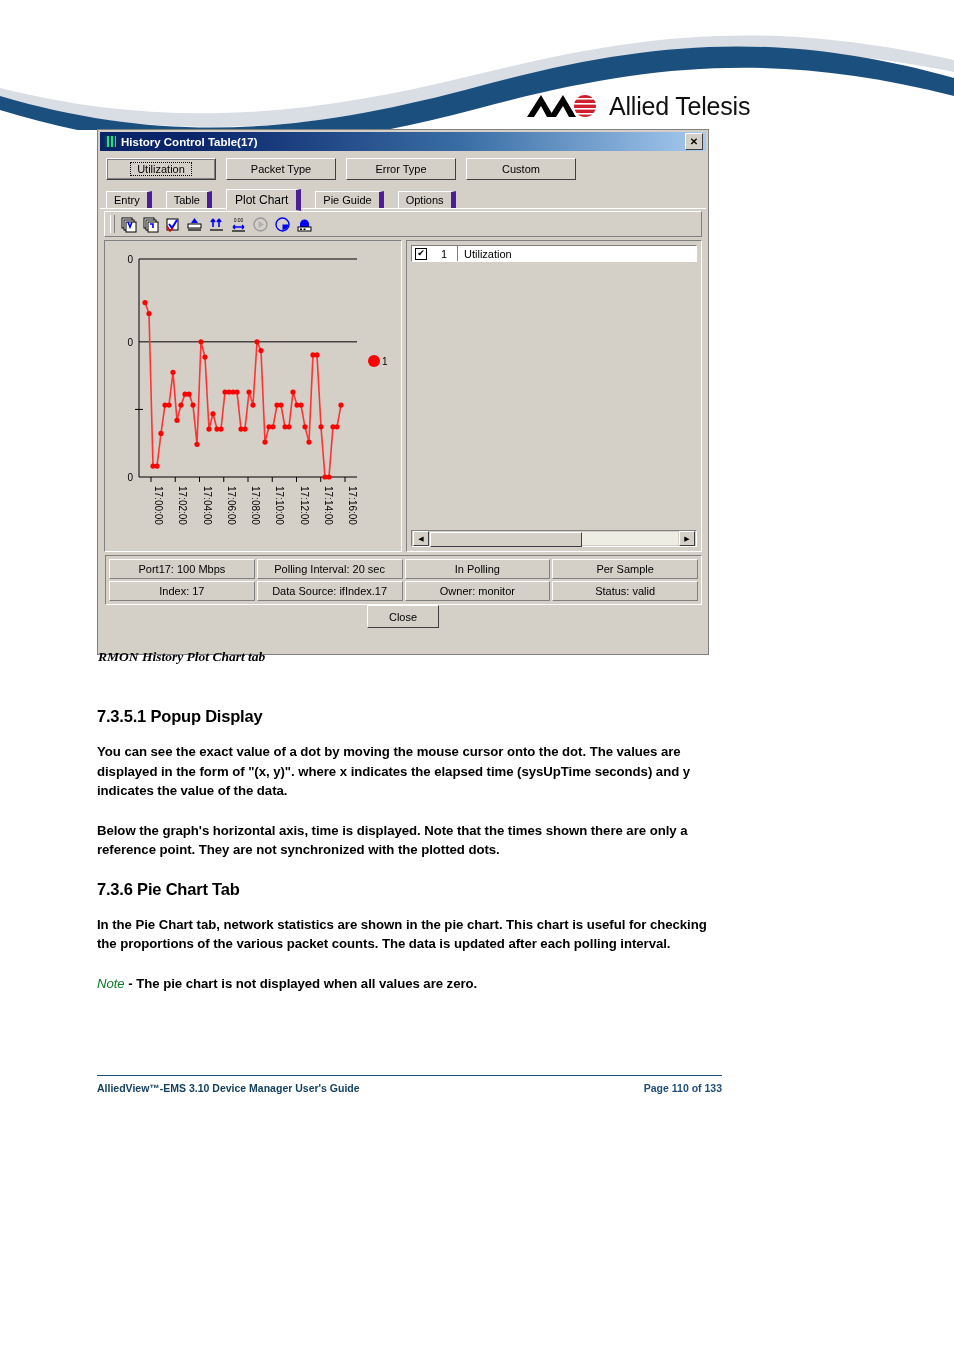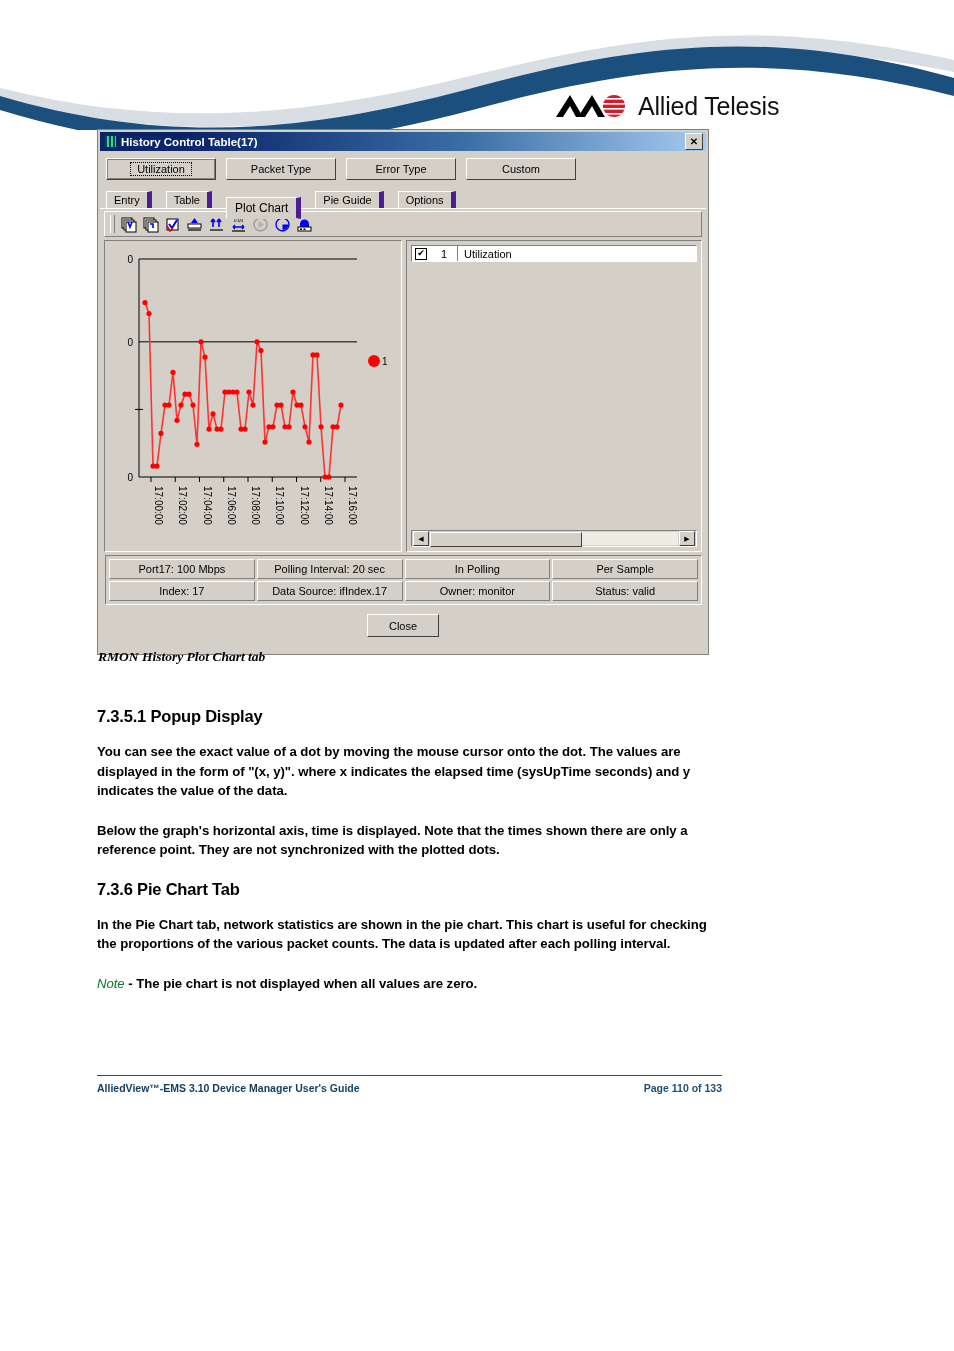--- a/index.html
+++ b/index.html
@@ -3,21 +3,21 @@
 <meta charset="utf-8">
 <style>
   html,body{margin:0;padding:0;}
   body{
     width:954px;height:1351px;background:#ffffff;
     font-family:"Liberation Sans", sans-serif;
     position:relative;overflow:hidden;
   }
   
   .header-band{position:absolute;left:0;top:0;width:954px;height:130px;overflow:hidden;}
-  .logo-wrap{position:absolute;left:556px;top:88px;width:230px;height:36px;display:flex;align-items:center;gap:8px;}
+  .logo-wrap{position:absolute;left:527px;top:88px;width:230px;height:36px;display:flex;align-items:center;gap:8px;}
   .logo-mark{width:74px;height:26px;position:relative;flex:0 0 auto;}
   .logo-text{font-family:"Liberation Sans",sans-serif;font-size:25px;color:#111;letter-spacing:-0.2px;white-space:nowrap;}
 
   
   .dialog{
     position:absolute;left:98px;top:130px;width:606px;height:520px;
     background:#d4d0c8;border:2px solid #d4d0c8;
     box-shadow:0 0 0 1px #808080;
     font-size:11px;color:#000;
   }
@@ -50,21 +50,21 @@
   .tbtn.sel{box-shadow:inset 0 0 0 1px #808080;}
   .tbtn.sel span{border:1px dotted #000;padding:0 6px;}
 
   .tabrow{display:flex;align-items:flex-end;padding-left:6px;height:21px;margin-top:3px;
      border-bottom:1px solid #fff;position:relative;z-index:1;}
   .tab{
     height:16px;padding:0 7px;margin-right:14px;background:#d4d0c8;font-size:11px;
     border-top:1px solid #fff;border-left:1px solid #fff;border-right:5px solid #4c1d95;
     display:flex;align-items:center;cursor:pointer;color:#000;
   }
-  .tab.active{height:20px;font-size:12px;padding:0 8px;border-bottom:1px solid #d4d0c8;position:relative;top:11px;}
+  .tab.active{height:20px;font-size:12px;padding:0 8px;border-bottom:1px solid #d4d0c8;position:relative;top:3px;}
 
   .toolbar{
     height:24px;margin:2px 4px 0 4px;background:#d4d0c8;display:flex;align-items:center;
     border-top:1px solid #fff;border-left:1px solid #fff;
     border-right:1px solid #808080;border-bottom:1px solid #808080;padding-left:2px;
   }
   .grip{width:3px;height:18px;border-left:1px solid #fff;border-right:1px solid #808080;margin:0 3px;}
   .ticon{
     width:19px;height:19px;margin-right:1px;background:#d4d0c8;
     border:1px solid #d4d0c8;display:flex;align-items:center;justify-content:center;
@@ -108,21 +108,21 @@
     border-right:1px solid #404040;border-bottom:1px solid #404040;cursor:pointer;}
 
   .statusgrid{margin:5px 4px 0 5px;border-top:1px solid #808080;border-left:1px solid #808080;
      border-right:1px solid #fff;border-bottom:1px solid #fff;padding:2px;background:#d4d0c8;}
   .strow{display:flex;}
   .stcell{
     flex:1 1 0;height:18px;display:flex;align-items:center;justify-content:center;font-size:11px;
     border-top:1px solid #fff;border-left:1px solid #fff;
     border-right:1px solid #808080;border-bottom:1px solid #808080;margin:1px;
   }
-  .closerow{display:flex;justify-content:center;margin-top:9px;}
+  .closerow{display:flex;justify-content:center;}
   .closebtn{
     width:70px;height:21px;background:#d4d0c8;font-size:11px;
     border-top:1px solid #fff;border-left:1px solid #fff;
     border-right:1px solid #404040;border-bottom:1px solid #404040;
     display:flex;align-items:center;justify-content:center;cursor:pointer;color:#000;
   }
 
   
   .caption{position:absolute;left:98px;top:649px;font-size:13.5px;font-style:italic;
     font-family:"Liberation Serif",serif;color:#000;font-weight:bold;}

